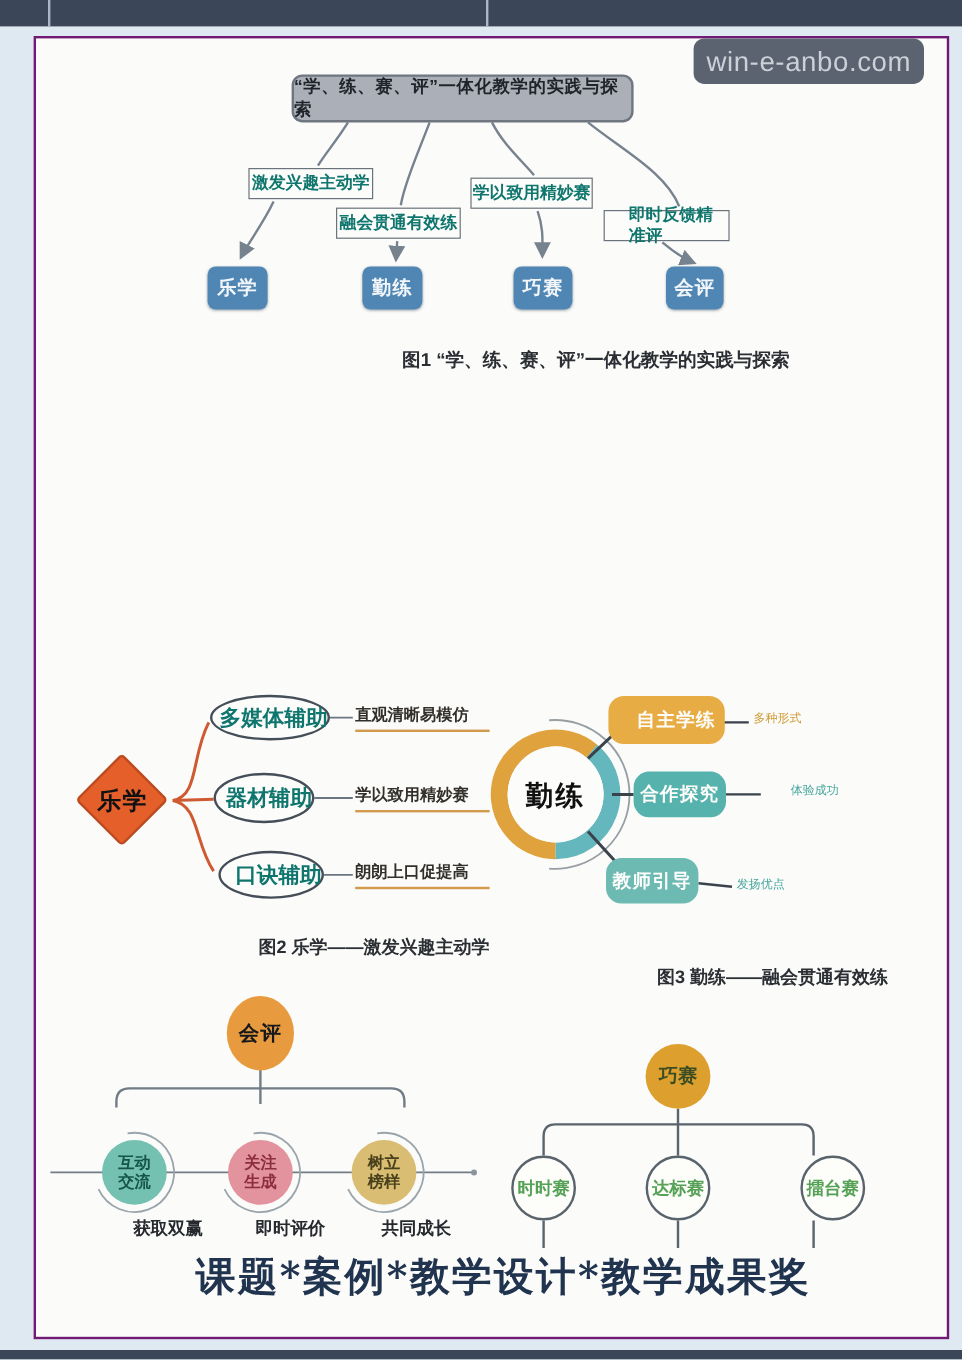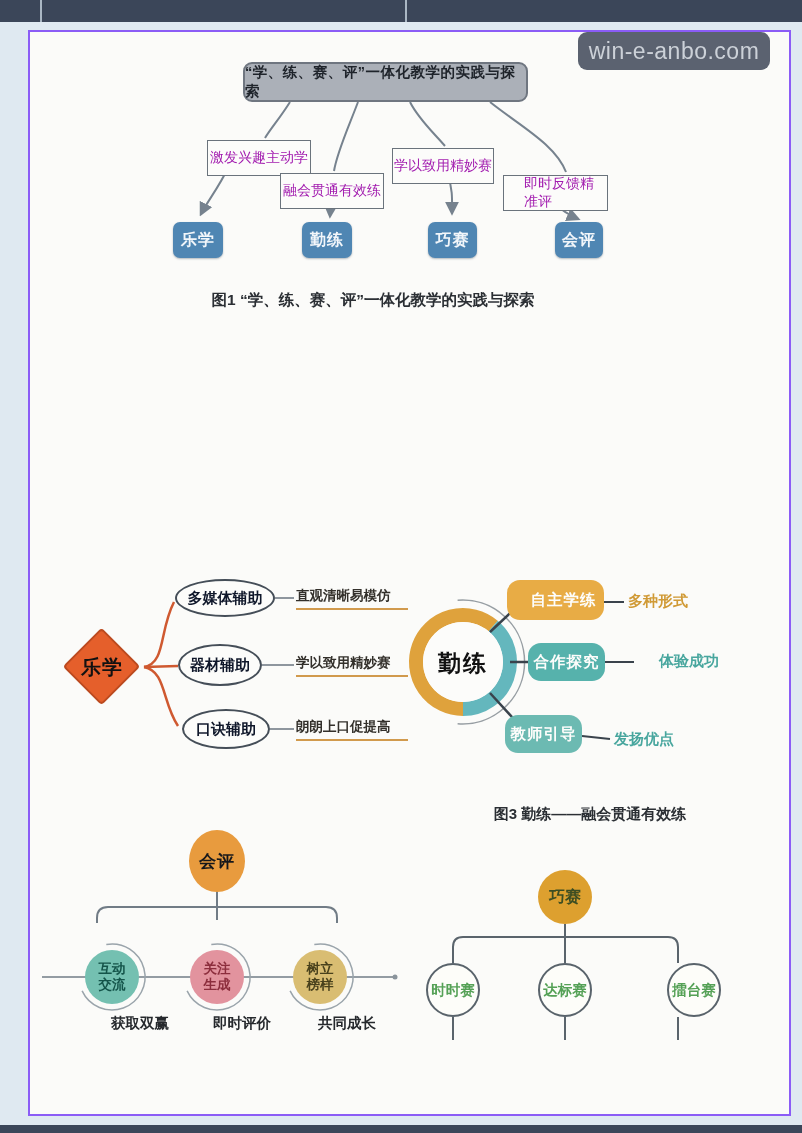--- a/index.html
+++ b/index.html
@@ -6,46 +6,46 @@
   body{
     width:802px;height:1133px;position:relative;overflow:hidden;
     background:#dfe9f1;
     font-family:"Liberation Sans","DejaVu Sans",sans-serif;
   }
   .abs{position:absolute;}
   .band{left:0;width:802px;background:#3b4659;}
   .bandline{top:0;width:2px;height:22px;background:#c7d3de;opacity:.8;}
   .page{
     left:28px;top:30px;width:763px;height:1086px;
-    background:#fbfbf9;border:2px solid #8b5cf6;box-sizing:border-box;
+    background:#fbfbf9;border:2px solid #701a75;box-sizing:border-box;
   }
   .page-inner{position:absolute;left:-2px;top:-2px;width:763px;height:1086px;}
   svg.lines{position:absolute;left:0;top:0;}
   .watermark{
     left:550px;top:2px;width:192px;height:38px;background:#5b6270;border-radius:9px;
     color:#ccd1d8;font-size:23px;display:flex;align-items:center;justify-content:center;
     letter-spacing:.5px;
   }
   .rootbox{
     left:215px;top:32px;width:285px;height:40px;background:#abb0b8;border:2px solid #6f7680;
     border-radius:9px;box-sizing:border-box;display:flex;align-items:center;justify-content:flex-start;
     font-size:14.5px;font-weight:bold;color:#1f242b;letter-spacing:.5px;
   }
   .lblbox{
-    background:#fcfcfa;border:1.5px solid #6a737c;box-sizing:border-box;height:36px;
+    background:#fcfcfa;border:1.5px solid #6a737c;box-sizing:border-box;height:26px;
     display:flex;align-items:center;justify-content:center;
-    font-size:14px;font-weight:normal;color:#a21caf;
+    font-size:14px;font-weight:bold;color:#0f766e;
   }
   .bluenode{
     top:192px;height:36px;background:#4f86b3;border-radius:7px;
     display:flex;align-items:center;justify-content:center;
     color:#f2f6fa;font-size:16px;font-weight:bold;letter-spacing:1px;
     box-shadow:0 1px 2px rgba(40,60,80,.35);
   }
-  .cap{font-weight:bold;color:#2b2f34;text-align:center;}
+  .cap{font-weight:bold;color:#2b2f34;text-align:right;}
   .title1{
     left:0;top:298px;width:763px;text-align:center;
     font-family:"DejaVu Serif","Liberation Serif",serif;
     font-size:94px;font-weight:900;color:#0d0d0d;line-height:120px;letter-spacing:1px;
     white-space:nowrap;
   }
   .title2{
     left:0;top:428px;width:763px;text-align:center;
     font-family:"DejaVu Serif","Liberation Serif",serif;
     font-size:78px;font-weight:900;color:#0d0d0d;line-height:95px;letter-spacing:6px;
@@ -53,33 +53,33 @@
   .diamond{
     left:46px;top:609px;width:55px;height:55px;background:#e55f2b;border:2px solid #bc4a1f;
     transform:rotate(45deg);box-sizing:border-box;border-radius:4px;
   }
   .diamond-label{
     left:42px;top:624px;width:64px;text-align:center;
     font-size:20px;font-weight:bold;color:#111;letter-spacing:1px;
   }
   .oval{
     background:#fcfcfa;border:2px solid #454e58;border-radius:50%;box-sizing:border-box;
-    display:flex;align-items:center;justify-content:center;
-    font-size:15px;font-weight:bold;color:#0f172a;
+    display:flex;align-items:center;justify-content:flex-end;
+    font-size:18px;font-weight:bold;color:#0f766e;
   }
   .unote{
     width:112px;height:20px;font-size:13.5px;font-weight:bold;color:#33302b;
     border-bottom:2px solid #d19a4d;padding-bottom:1px;white-space:nowrap;
   }
   .pill{
     border-radius:13px;display:flex;align-items:center;justify-content:center;
     color:#fdfdfb;font-size:15.5px;font-weight:bold;letter-spacing:1px;
   }
   .ringlabel{left:395px;top:618px;width:80px;text-align:center;font-size:23px;font-weight:bold;color:#101010;letter-spacing:2px;}
-  .cnote{font-size:15px;font-weight:bold;white-space:nowrap;text-align:center;}
+  .cnote{font-size:10px;font-weight:normal;white-space:nowrap;text-align:center;}
   .circ{
     border-radius:50%;display:flex;align-items:center;justify-content:center;text-align:center;
   }
   .c2line{width:2.3em;font-size:13.5px;font-weight:bold;line-height:1.18;word-break:break-all;}
   .sublabel{width:90px;text-align:center;font-size:14.5px;font-weight:bold;color:#26292d;}
   .gamecirc{
     top:933px;width:54px;height:54px;background:#fdfdf9;border:2.5px solid #59636b;box-sizing:border-box;
     border-radius:50%;display:flex;align-items:center;justify-content:center;
     color:#55a156;font-size:14.5px;font-weight:bold;
   }
@@ -209,20 +209,21 @@
     <span>器材辅助</span>
   </div>
   <div class="abs oval" style="left:154px;top:679px;width:88px;height:40px;">
     <span>口诀辅助</span>
   </div>
 
   <div class="abs unote" style="left:268px;top:557px;">直观清晰易模仿</div>
   <div class="abs unote" style="left:268px;top:624px;">学以致用精妙赛</div>
   <div class="abs unote" style="left:268px;top:688px;">朗朗上口促提高</div>
 
+  <div class="abs cap" style="left:40px;top:750px;width:340px;font-size:15px;">图2 乐学——激发兴趣主动学</div>
 
   <div class="abs ringlabel">勤练</div>
 
   <div class="abs pill" style="left:479px;top:550px;width:81px;height:40px;background:#e8ac45;padding-left:16px;">
     <span>自主学练</span>
   </div>
   <div class="abs pill" style="left:500px;top:613px;width:77px;height:38px;background:#56b2ac;">
     <span>合作探究</span>
   </div>
   <div class="abs pill" style="left:477px;top:685px;width:77px;height:38px;background:#6cbab2;">
@@ -260,15 +261,16 @@
   <div class="abs gamecirc" style="left:398px;">
     <span>时时赛</span>
   </div>
   <div class="abs gamecirc" style="left:510px;">
     <span>达标赛</span>
   </div>
   <div class="abs gamecirc" style="left:623px;margin-left:16px;">
     <span>擂台赛</span>
   </div>
 
+  <div class="abs footer">课题*案例*教学设计*教学成果奖</div>
 
 </div>
 </div>
 
 </body></html>

